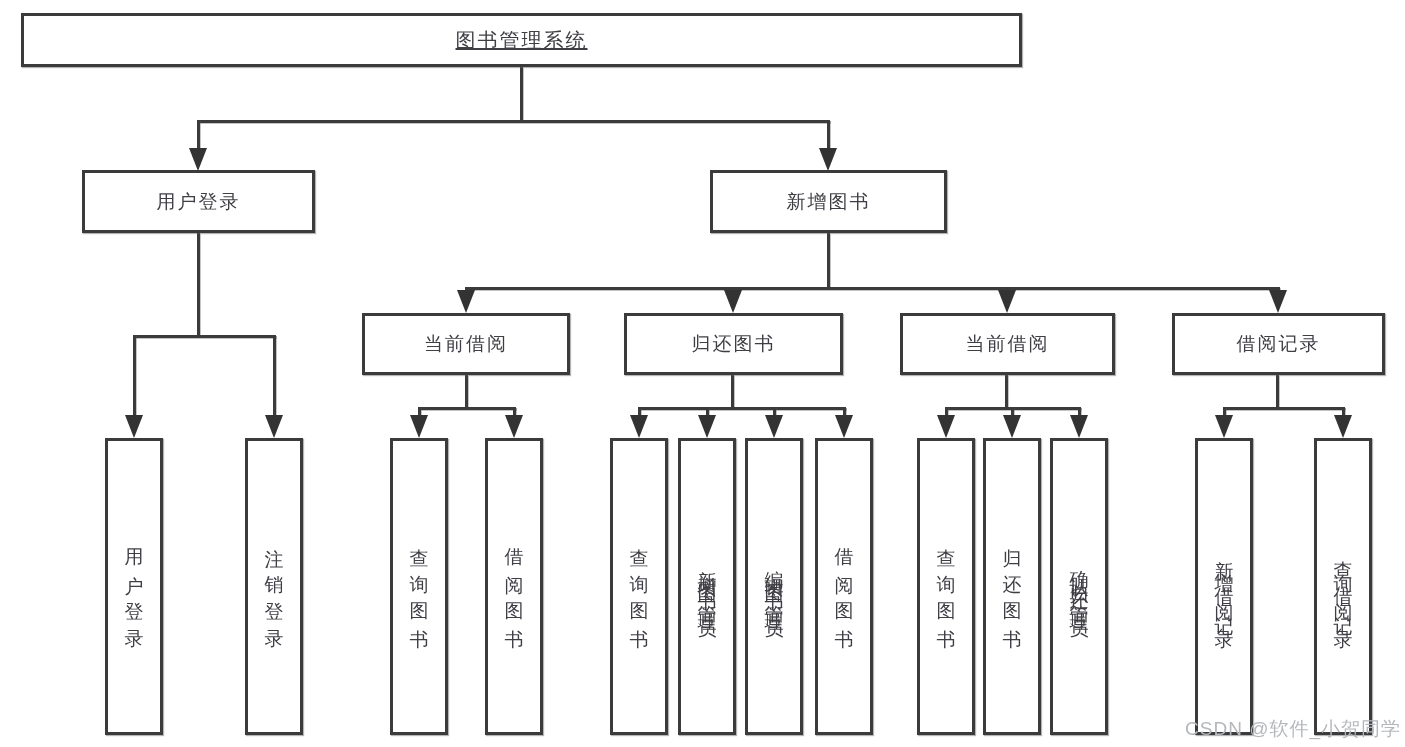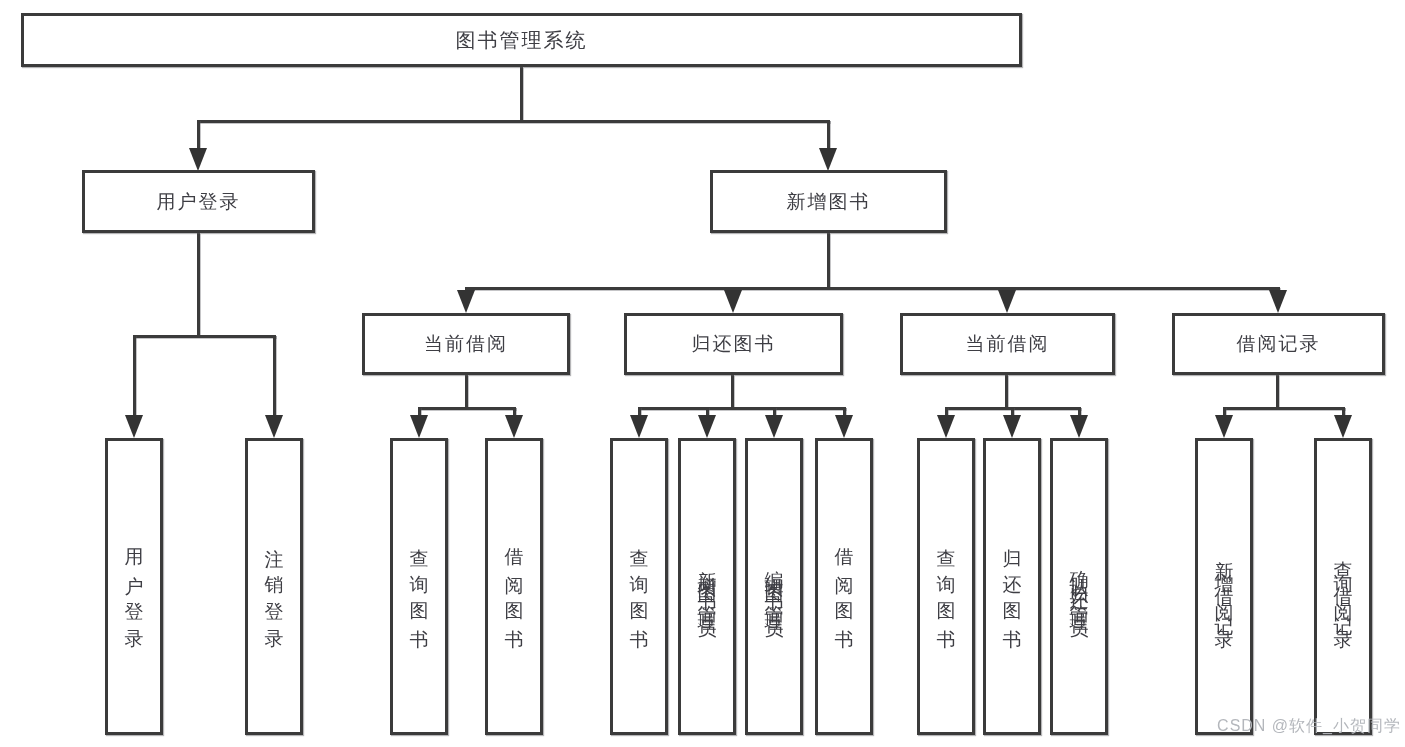--- a/index.html
+++ b/index.html
@@ -13,21 +13,21 @@
 
   
   .box {
     position:absolute; background:#ffffff;
     border:3px solid #3b3b3b;
     box-shadow:1px 1px 1px rgba(90,90,95,.45);
     display:flex; align-items:center; justify-content:center;
     color:#3e3e44; font-size:19px; letter-spacing:2px;
     z-index:2;
   }
-  .root-box  { left:21px;  top:13px;  width:1001px; height:54px; font-size:20px; }
+  .root-box  { left:21px;  top:13px;  width:1001px; height:54px; font-size:20px;text-decoration:underline; }
   .b-user    { left:82px;  top:170px; width:233px;  height:63px; }
   .b-mgmt    { left:710px; top:170px; width:237px;  height:63px; }
   .b-l3a     { left:362px; top:313px; width:208px;  height:62px; }
   .b-l3b     { left:624px; top:313px; width:219px;  height:62px; }
   .b-l3c     { left:900px; top:313px; width:215px;  height:62px; }
   .b-l3d     { left:1172px;top:313px; width:213px;  height:62px; }
 
   
   .vbox {
     position:absolute; top:438px; width:58px; height:297px;
@@ -66,21 +66,21 @@
   .arrow {
     position:absolute; width:0; height:0;
     border-left:9px solid transparent;
     border-right:9px solid transparent;
     border-top:23px solid #333333;
     z-index:1;
   }
 
   .watermark {
     position:absolute; top:716px; right:4px;
-    color:#b4b7bc; font-size:16px; letter-spacing:1px;
+    color:#b4b7bc; font-size:19px; letter-spacing:1px;
     z-index:6; white-space:nowrap;
   }
 </style>
 </head>
 <body>
 
 <div class="canvas">
 
   <div class="box root-box">图书管理系统</div>
 

